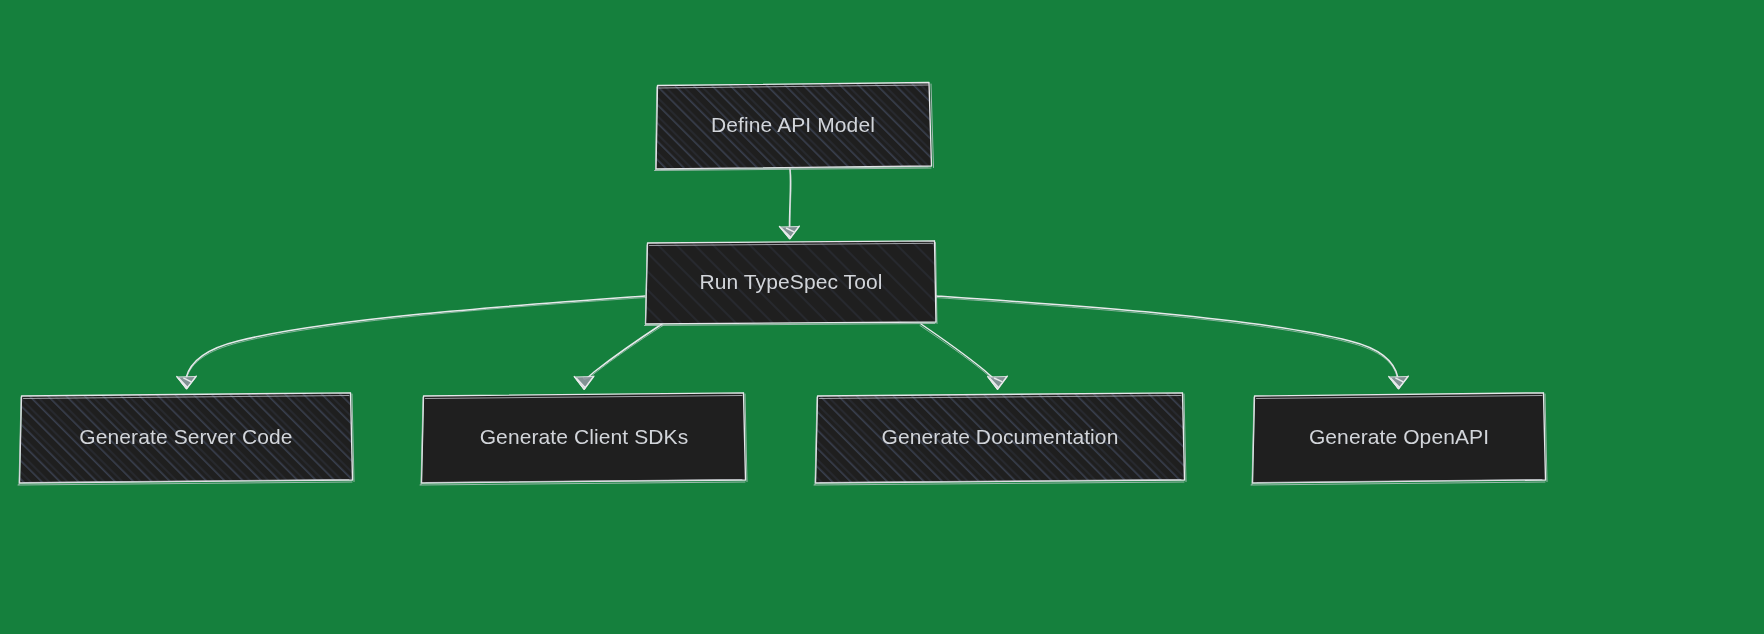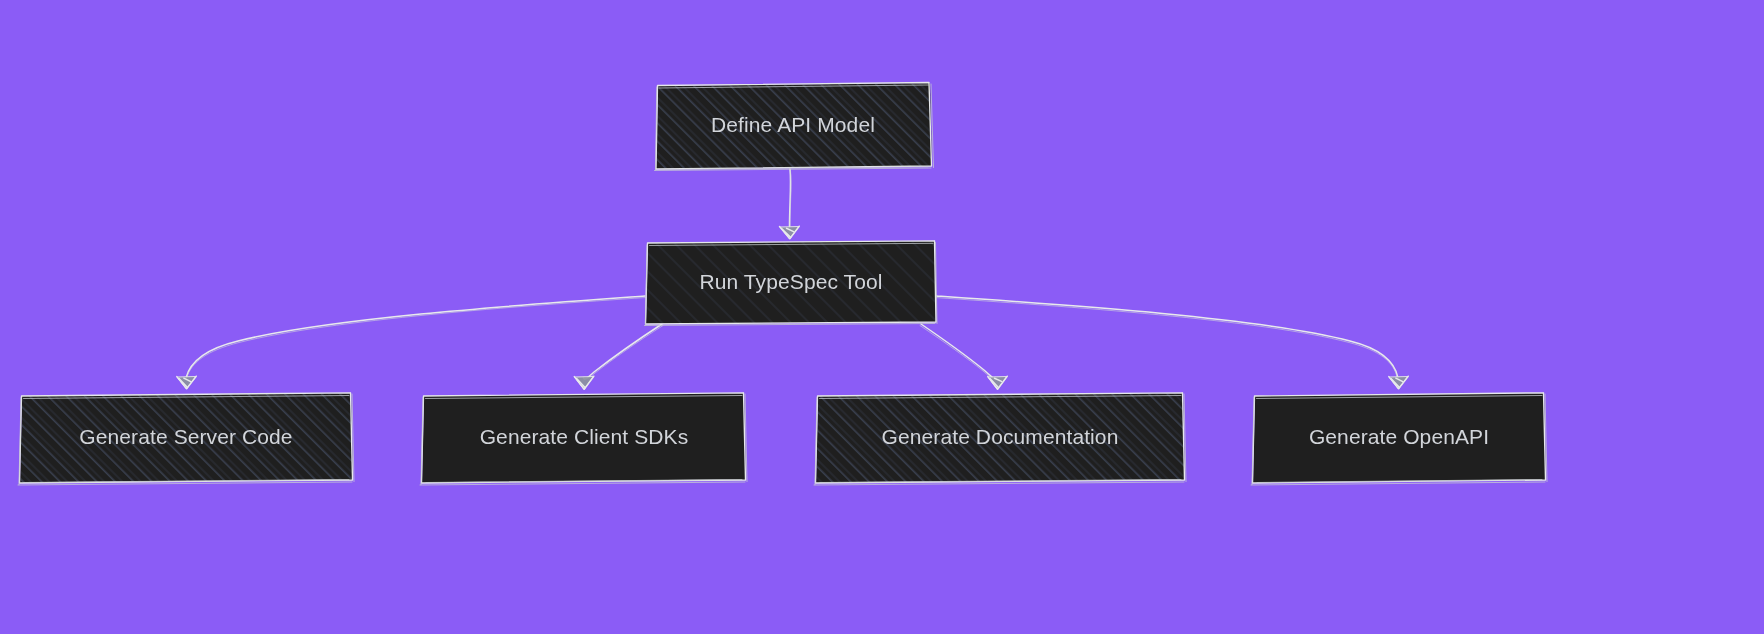--- a/index.html
+++ b/index.html
@@ -8,21 +8,21 @@
     padding: 0;
     background: #282f3c;
   }
   body {
     font-family: "Liberation Sans", sans-serif;
   }
   #canvas {
     position: relative;
     width: 1764px;
     height: 634px;
-    background: #8b5cf6;
+    background: #15803d;
     overflow: hidden;
   }
   #diagram-svg {
     position: absolute;
     left: 0;
     top: 0;
     width: 1764px;
     height: 634px;
     display: block;
   }

